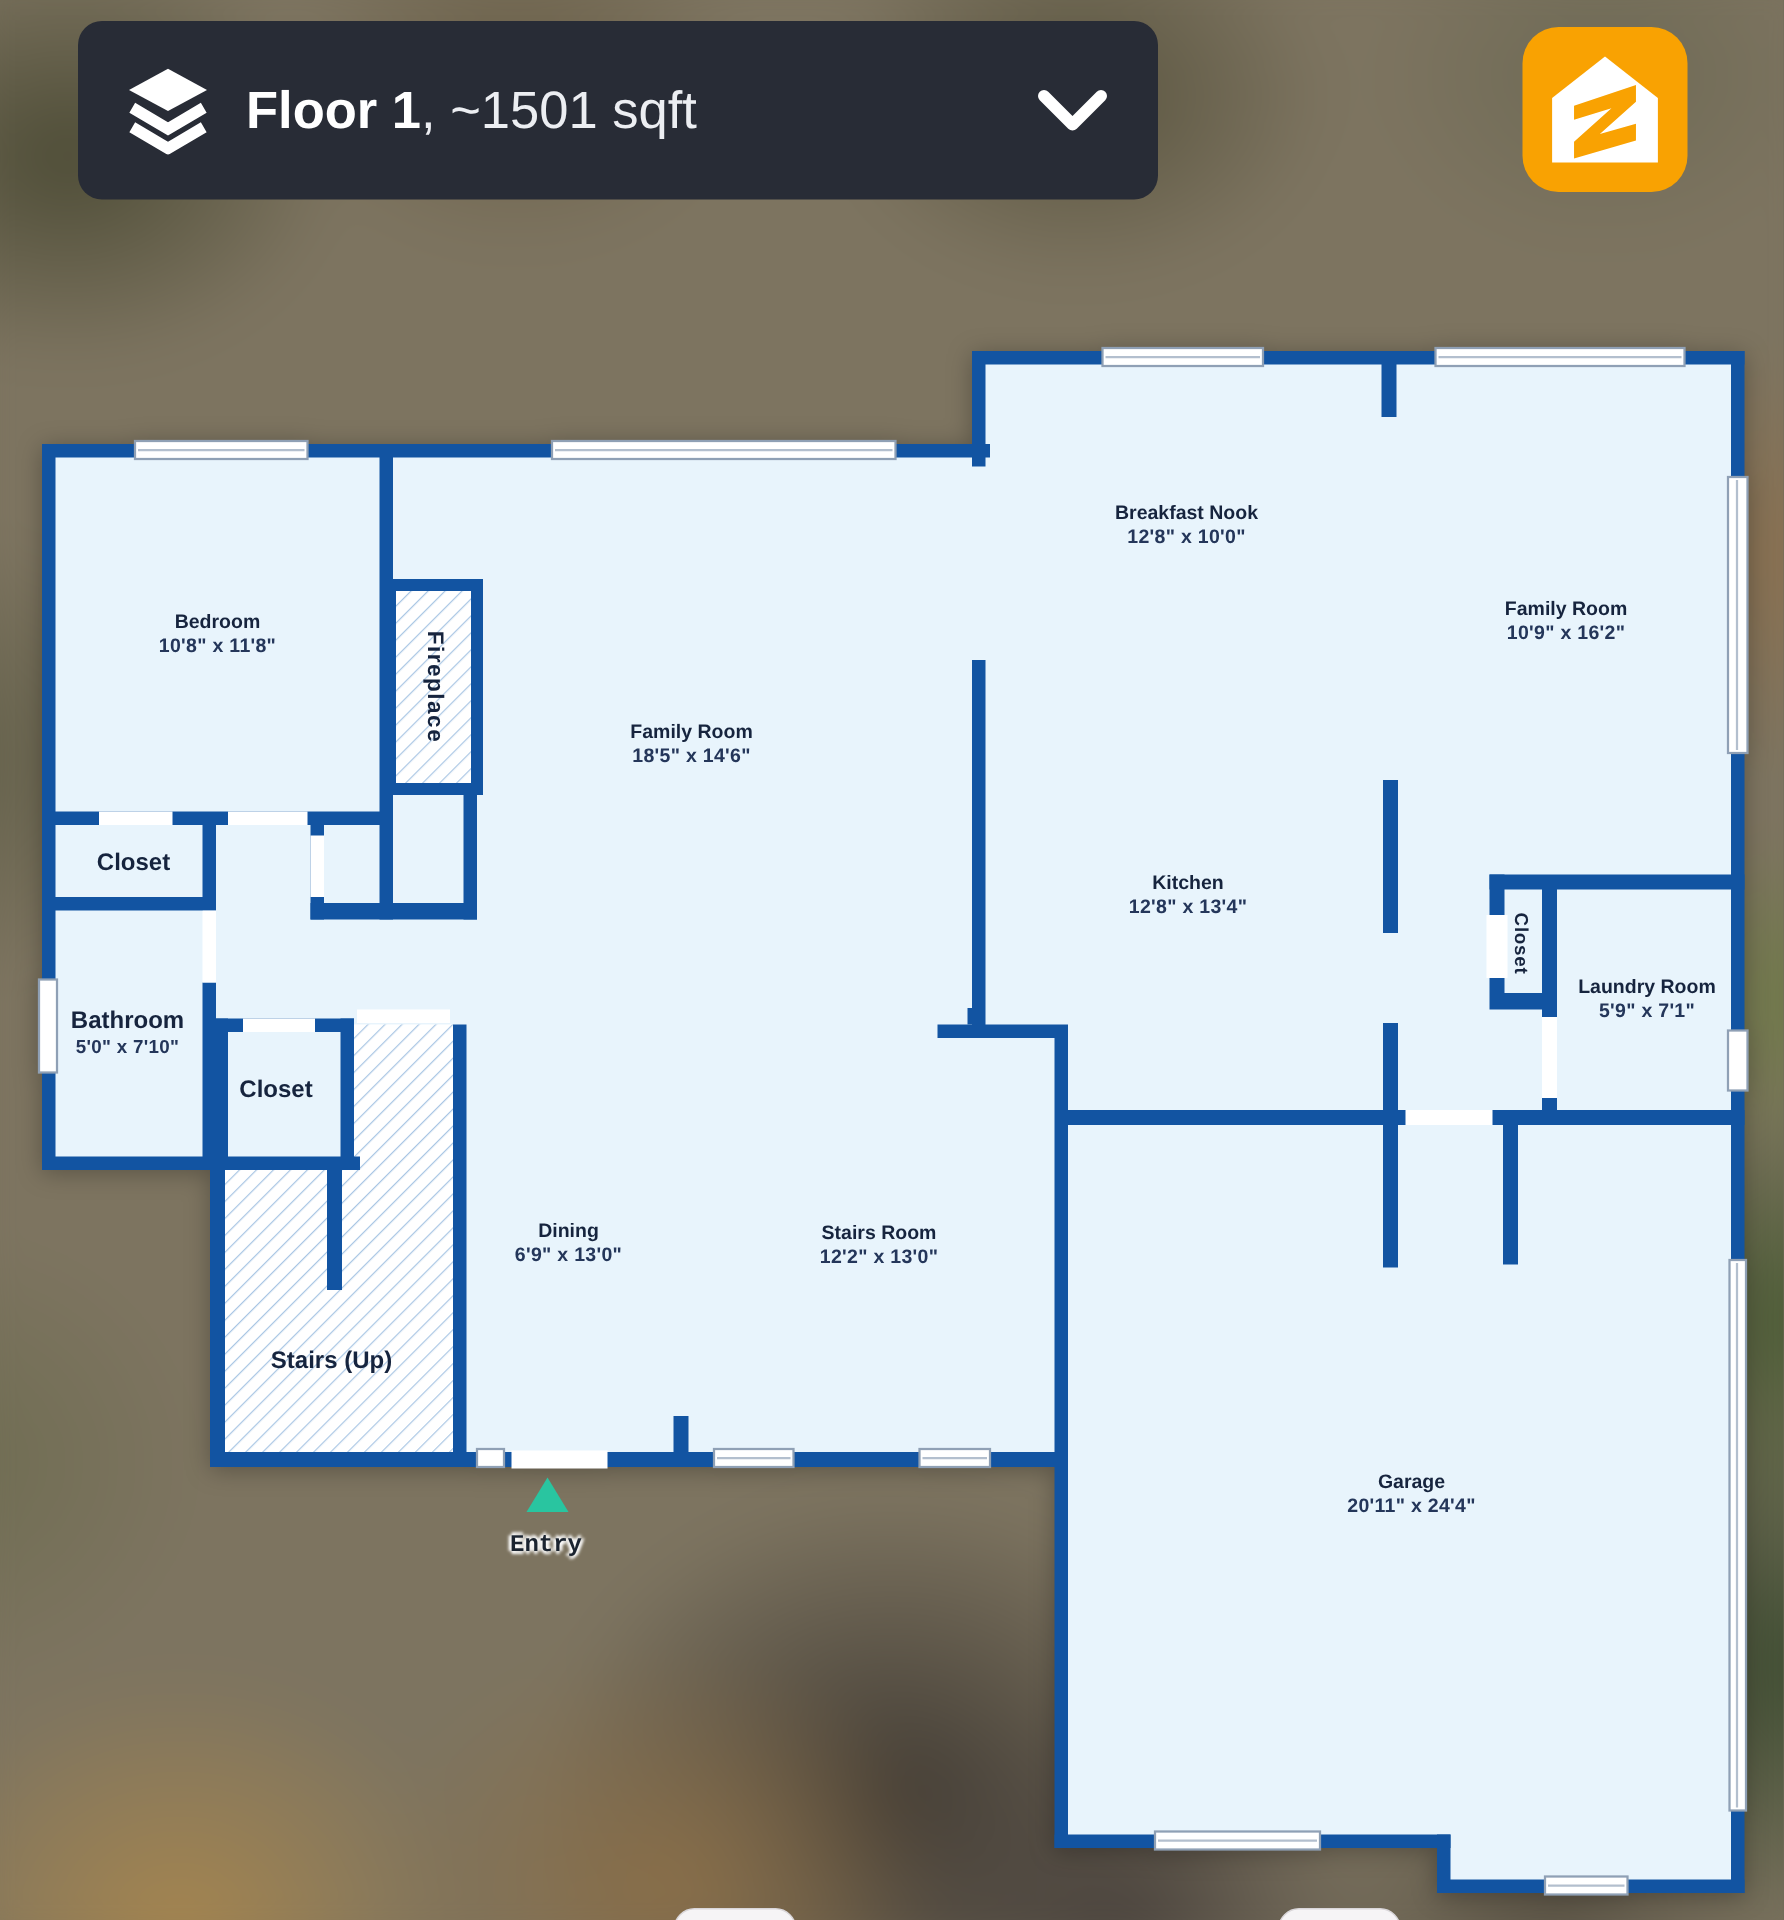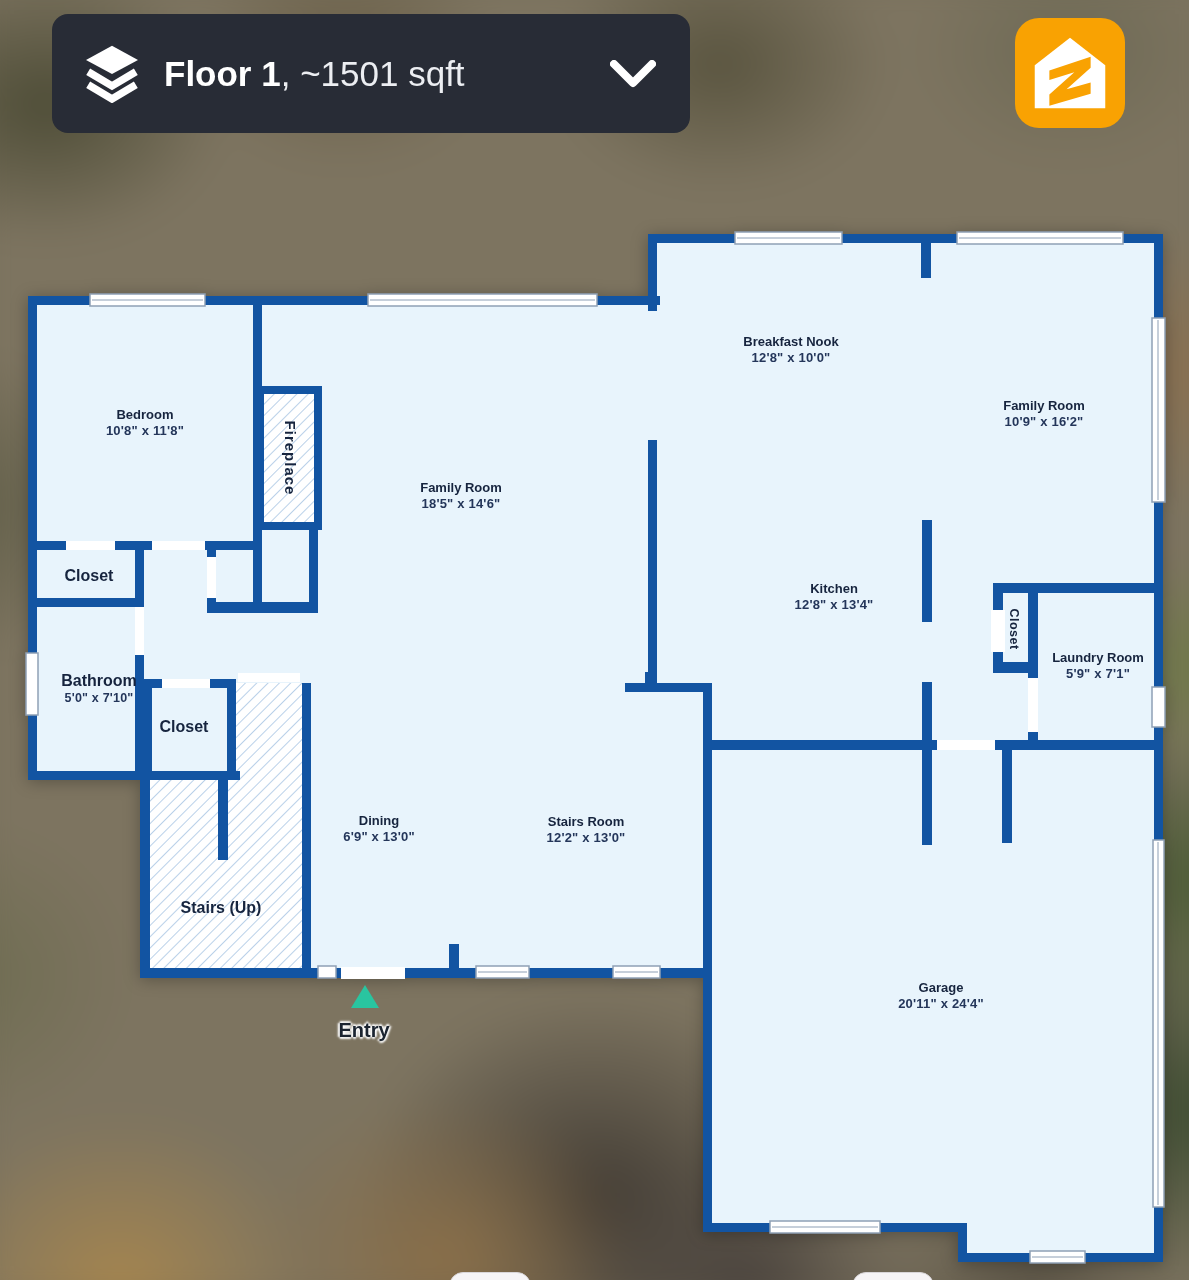--- a/index.html
+++ b/index.html
@@ -22,21 +22,21 @@
       radial-gradient(230px 200px at 85% 98%,#5a5345 0%,rgba(90,83,69,0) 70%),
       radial-gradient(260px 220px at 62% 98%,#4b443e 0%,rgba(75,68,62,0) 70%),
       radial-gradient(280px 230px at 38% 96%,#8a6f49 0%,rgba(138,111,73,0) 70%),
       radial-gradient(280px 240px at 12% 98%,#a5854f 0%,rgba(165,133,79,0) 70%),
       radial-gradient(340px 300px at 50% 92%,#403a33 0%,rgba(64,58,51,0) 70%),
       radial-gradient(230px 220px at 0% 75%,#6f6d52 0%,rgba(111,109,82,0) 70%),
       radial-gradient(230px 220px at 0% 40%,#63604a 0%,rgba(99,96,74,0) 70%);
   }
 
   
-  .floor-pill{position:absolute;left:52px;top:14px;width:638px;height:119px;
+  .floor-pill{position:absolute;left:52px;top:14px;width:720px;height:119px;
     background:#282c36;border-radius:16px;display:flex;align-items:center;
     padding:0 34px;cursor:pointer;}
   .floor-pill .licon{width:52px;height:58px;margin-right:26px;flex:0 0 auto;}
   .floor-pill .txt{color:#fff;font-size:35px;white-space:nowrap;}
   .floor-pill .txt b{font-weight:700;}
   .floor-pill .txt .sub{font-weight:400;color:#eceef2;}
   .floor-pill .chev{margin-left:auto;width:46px;height:28px;flex:0 0 auto;}
 
   
   .zlogo{position:absolute;left:1015px;top:18px;width:110px;height:110px;
@@ -49,22 +49,22 @@
   .rlabel{position:absolute;transform:translate(-50%,-50%);text-align:center;
     color:#16243e;line-height:1.25;white-space:nowrap;pointer-events:none;}
   .rlabel .nm{font-size:13px;font-weight:700;display:block;}
   .rlabel .dm{font-size:13px;font-weight:700;color:#24365a;display:block;letter-spacing:.2px;}
   .rlabel.small .nm{font-size:16px;}
   .rlabel.small .dm{font-size:12.5px;}
   .rlabel.wrap{white-space:normal;width:120px;}
   .vlabel{position:absolute;transform:translate(-50%,-50%);writing-mode:vertical-rl;
     color:#16243e;font-weight:700;font-size:15px;letter-spacing:1px;pointer-events:none;}
   .vlabel.tiny{font-size:12.5px;letter-spacing:.5px;}
-  .entry-label{position:absolute;transform:translate(-50%,-50%);font-size:20px;font-weight:700;color:#1b2430;
-    text-shadow:-2px 0 2px #fff,2px 0 2px #fff,0 -2px 2px #fff,0 2px 2px #fff;}
+  .entry-label{position:absolute;transform:translate(-50%,-50%);font-size:16px;font-weight:700;color:#1b2430;
+    text-shadow:-2px 0 2px #fff,2px 0 2px #fff,0 -2px 2px #fff,0 2px 2px #fff;font-family:Liberation Mono, monospace;}
   .entry-arrow{position:absolute;width:0;height:0;border-left:14px solid transparent;
     border-right:14px solid transparent;border-bottom:23px solid #29c5a0;}
 
   
   .peek-btn{position:absolute;top:1272px;width:82px;height:40px;background:#f6f4f6;
     border:1px solid #d9d6d9;border-radius:14px 14px 0 0;}
 </style>
 </head>
 <body>
 
@@ -184,29 +184,29 @@
     <span class="dm">18'5" x 14'6"</span>
   </div>
   <div class="rlabel" style="left:791px;top:350px">
     <span class="nm">Breakfast Nook</span>
     <span class="dm">12'8" x 10'0"</span>
   </div>
   <div class="rlabel" style="left:1044px;top:414px">
     <span class="nm">Family Room</span>
     <span class="dm">10'9" x 16'2"</span>
   </div>
-  <div class="rlabel" style="left:834px;top:597px">
+  <div class="rlabel" style="left:792px;top:597px">
     <span class="nm">Kitchen</span>
     <span class="dm">12'8" x 13'4"</span>
   </div>
   <div class="rlabel wrap" style="left:1098px;top:666px">
     <span class="nm">Laundry Room</span>
     <span class="dm">5'9" x 7'1"</span>
   </div>
-  <div class="rlabel small" style="left:99px;top:689px">
+  <div class="rlabel small" style="left:85px;top:689px">
     <span class="nm">Bathroom</span>
     <span class="dm">5'0" x 7'10"</span>
   </div>
   <div class="rlabel small" style="left:89px;top:576px">
     <span class="nm">Closet</span>
   </div>
   <div class="rlabel small" style="left:184px;top:727px">
     <span class="nm">Closet</span>
   </div>
   <div class="rlabel small" style="left:221px;top:908px">

